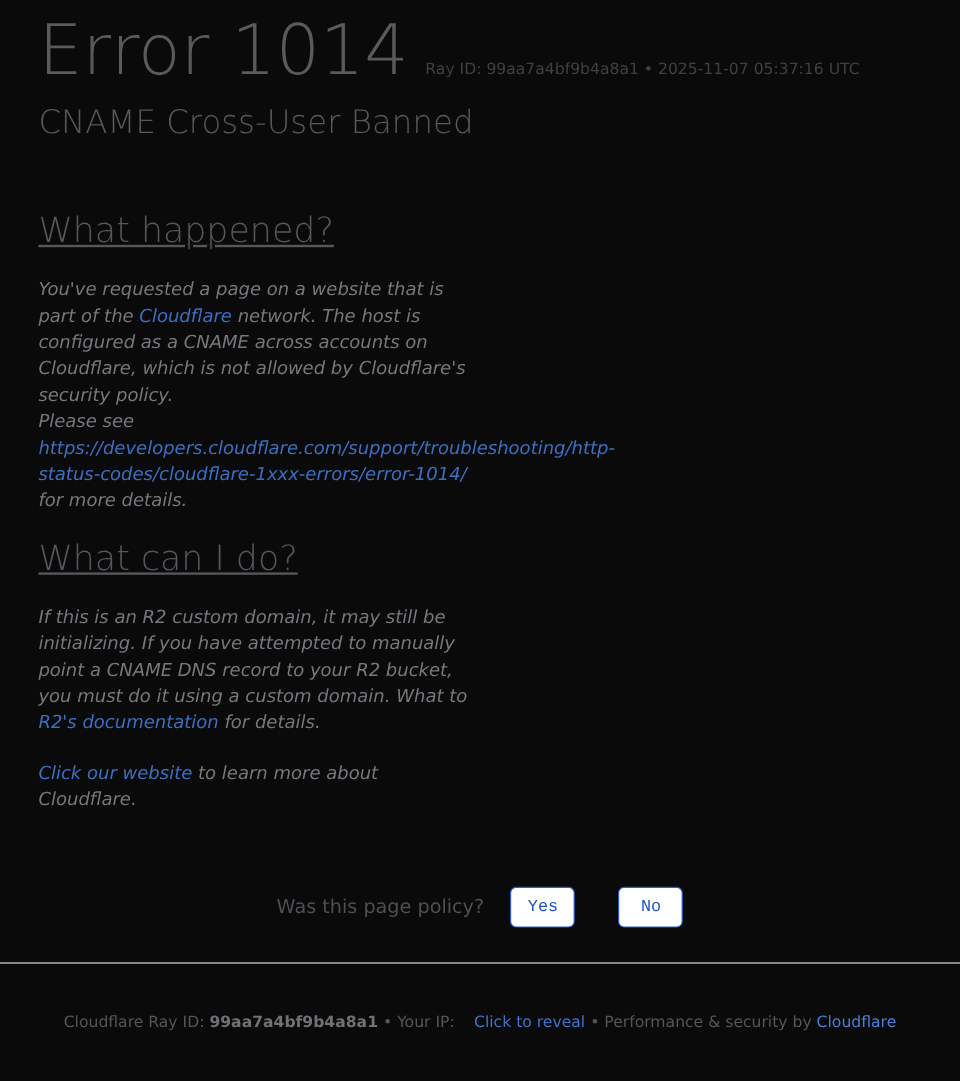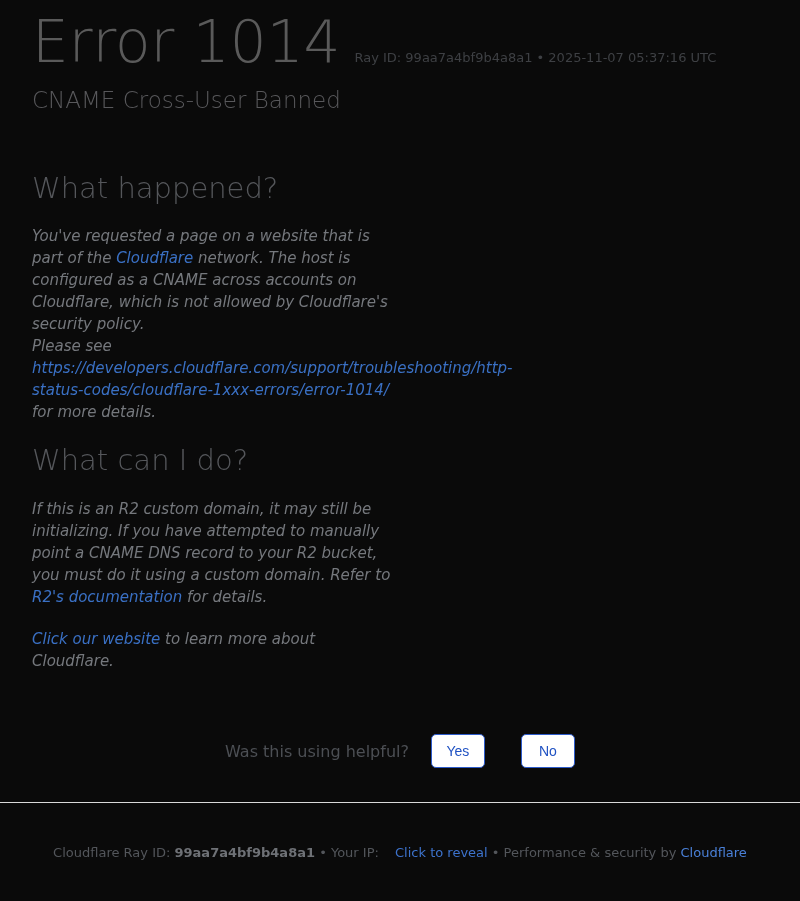--- a/index.html
+++ b/index.html
@@ -26,31 +26,32 @@
     vertical-align: baseline;
   }
   .ray-top {
     display: inline-block;
     font-size: 13px;
     color: #3e4044;
     margin-left: 14px;
     vertical-align: baseline;
   }
   .subtitle {
-    font-size: 23px;
+    font-size: 27px;
     font-weight: 300;
     color: #58585b;
     margin-top: 16px;
     line-height: 1.2;
   }
   .section-title {
     font-size: 29px;
     font-weight: 300;
     color: #55575b;
     line-height: 1.2;
+    text-decoration: underline;
   }
   .sec-happened { margin-top: 56px; }
   .sec-cando   { margin-top: 20px; }
   p.body {
     width: 362px;
     font-size: 15px;
     line-height: 22px;
     color: #75787d;
     margin-top: 20px;
     font-style: italic;
@@ -72,21 +73,21 @@
     margin-right: 22px;
   }
   .btn {
     width: 54px;
     height: 34px;
     background: #ffffff;
     border: 1px solid #2d5bca;
     border-radius: 5px;
     color: #2052c3;
     font-size: 14px;
-    font-family: Liberation Sans, sans-serif;
+    font-family: Liberation Mono, monospace;
     cursor: pointer;
     line-height: 1;
   }
   .btn + .btn { margin-left: 36px; }
   footer {
     flex: 1;
     border-top: 1px solid #d9d9d9;
     padding-top: 41px;
     text-align: center;
   }
@@ -114,26 +115,26 @@
     <h2 class="section-title">What happened?</h2>
     <p class="body"><span>You've requested a page on a website that is part of the </span><a href="#">Cloudflare</a><span> network. The host is configured as a CNAME across accounts on Cloudflare, which is not allowed by Cloudflare's security policy.</span><br>
       <span>Please see</span><br>
       <a href="#" class="url-link">https://developers.cloudflare.com/support/troubleshooting/http-status-codes/cloudflare-1xxx-errors/error-1014/</a><br>
       <span>for more details.</span>
     </p>
   </section>
 
   <section class="sec-cando">
     <h2 class="section-title">What can I do?</h2>
-    <p class="body"><span>If this is an R2 custom domain, it may still be initializing. If you have attempted to manually point a CNAME DNS record to your R2 bucket, you must do it using a custom domain. Refer to </span><a href="#">R2's documentation</a><span> for details.</span></p>
+    <p class="body"><span>If this is an R2 custom domain, it may still be initializing. If you have attempted to manually point a CNAME DNS record to your R2 bucket, you must do it using a custom domain. What to </span><a href="#">R2's documentation</a><span> for details.</span></p>
     <p class="body p-follow"><a href="#">Click our website</a><span> to learn more about Cloudflare.</span></p>
   </section>
 
   <div class="helpful-row">
-    <span class="helpful-label">Was this using helpful?</span>
+    <span class="helpful-label">Was this page policy?</span>
     <button class="btn">Yes</button>
     <button class="btn">No</button>
   </div>
 
 </main>
 
 <footer>
   <p class="footer-line">
     <span>Cloudflare Ray ID:</span>
     <span class="rayid">99aa7a4bf9b4a8a1</span>

